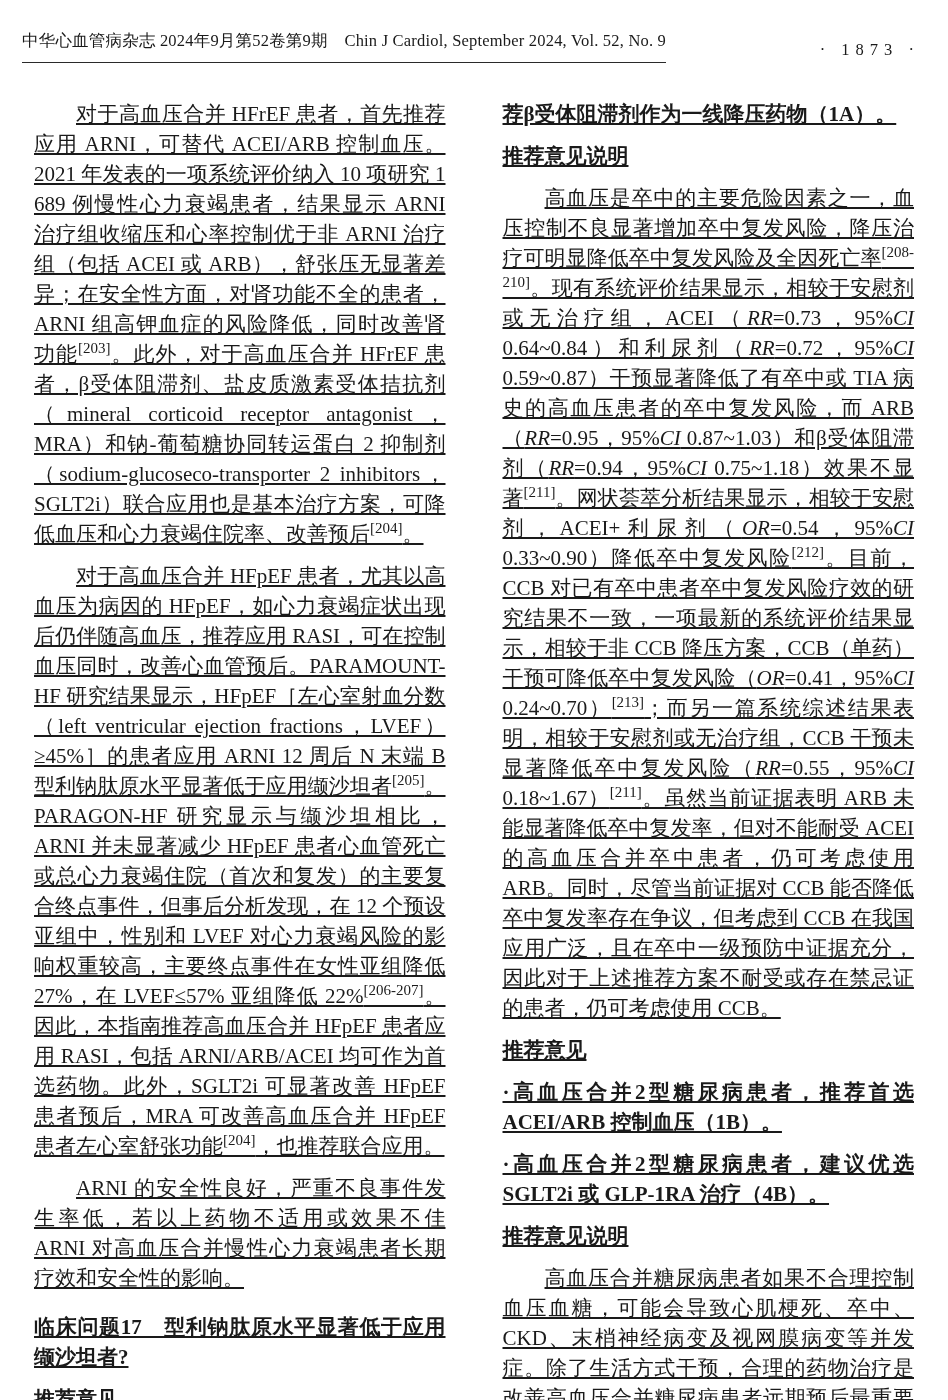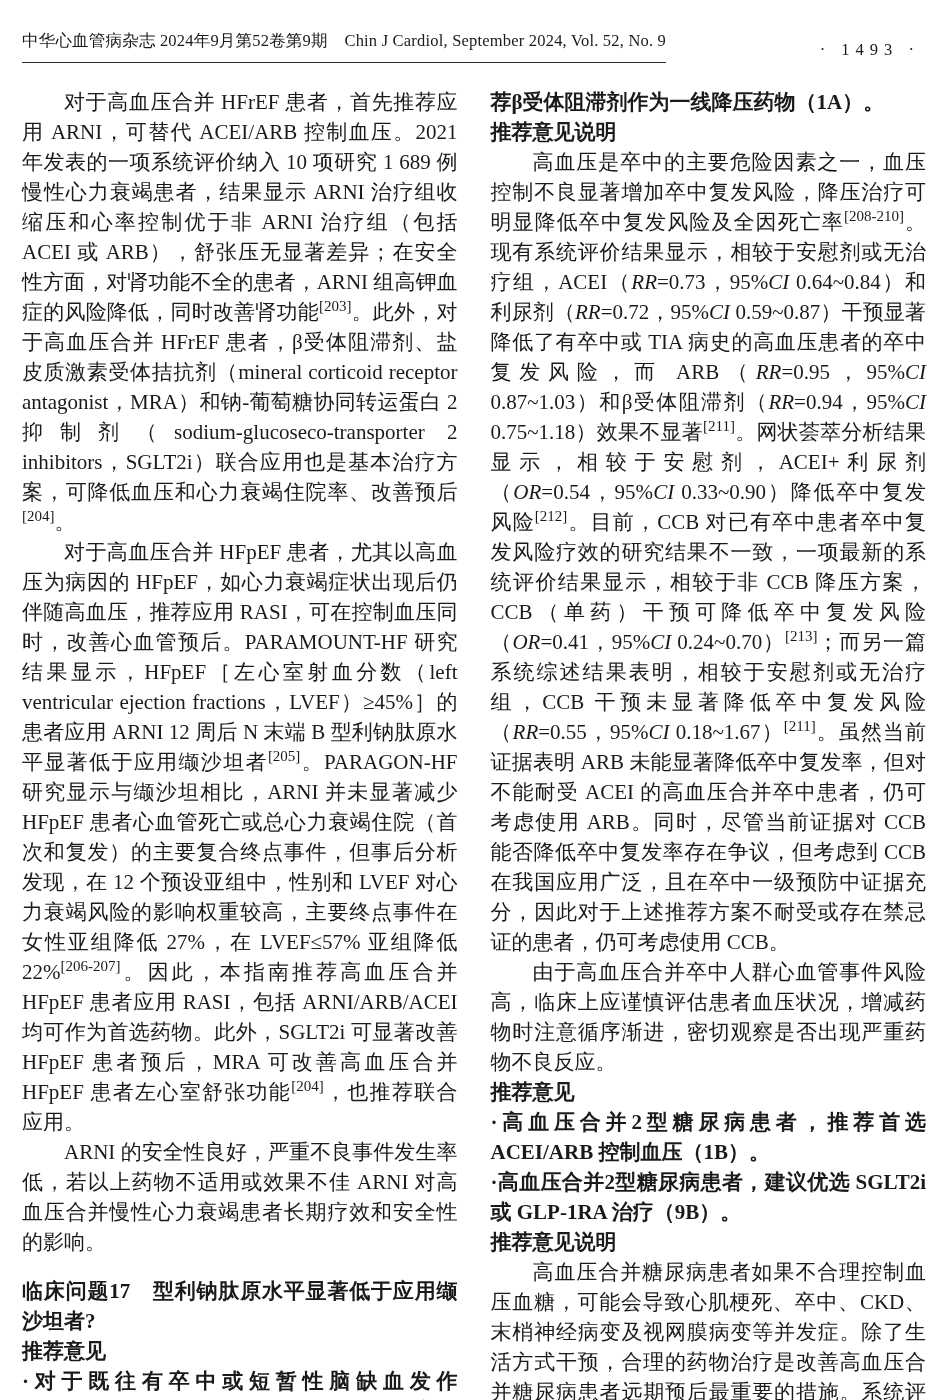--- a/index.html
+++ b/index.html
@@ -38,57 +38,56 @@
     height: 1340px;
     overflow: hidden;
   }
   .column {
     flex: 1 1 0;
     min-width: 0;
     font-size: 21px;
     line-height: 30px;
     text-align: justify;
   }
-  .column p { margin: 0; }
+  .column p { margin: 12px; text-decoration: underline; }
   .p-body { text-indent: 2em; }
   .p-heading {
     font-weight: 700;
     margin-top: 19px !important;
     text-indent: 0;
   }
   .p-bold { font-weight: 700; text-indent: 0; }
   sup.ref {
     font-size: 15px;
     line-height: 0;
     vertical-align: super;
     letter-spacing: 0;
   }
   i { font-style: italic; }
 </style>
 </head>
 <body>
 
 <header class="page-header">
   <span class="journal-info">中华心血管病杂志 2024年9月第52卷第9期　Chin J Cardiol, September 2024, Vol. 52, No. 9</span>
-  <span class="page-number">· 1493 ·</span>
+  <span class="page-number">· 1873 ·</span>
 </header>
 
 <main class="columns">
   <div class="column" id="col-left">
       <p class="p-body"><span>对于高血压合并 HFrEF 患者，首先推荐应用 ARNI，可替代 ACEI/ARB 控制血压。2021 年发表的一项系统评价纳入 10 项研究 1 689 例慢性心力衰竭患者，结果显示 ARNI 治疗组收缩压和心率控制优于非 ARNI 治疗组（包括 ACEI 或 ARB），舒张压无显著差异；在安全性方面，对肾功能不全的患者，ARNI 组高钾血症的风险降低，同时改善肾功能</span><sup class="ref">[203]</sup><span>。此外，对于高血压合并 HFrEF 患者，β受体阻滞剂、盐皮质激素受体拮抗剂（mineral corticoid receptor antagonist，MRA）和钠-葡萄糖协同转运蛋白 2 抑制剂（sodium-glucoseco-transporter 2 inhibitors，SGLT2i）联合应用也是基本治疗方案，可降低血压和心力衰竭住院率、改善预后</span><sup class="ref">[204]</sup><span>。</span></p>
       <p class="p-body"><span>对于高血压合并 HFpEF 患者，尤其以高血压为病因的 HFpEF，如心力衰竭症状出现后仍伴随高血压，推荐应用 RASI，可在控制血压同时，改善心血管预后。PARAMOUNT-HF 研究结果显示，HFpEF［左心室射血分数（left ventricular ejection fractions，LVEF）≥45%］的患者应用 ARNI 12 周后 N 末端 B 型利钠肽原水平显著低于应用缬沙坦者</span><sup class="ref">[205]</sup><span>。PARAGON-HF 研究显示与缬沙坦相比，ARNI 并未显著减少 HFpEF 患者心血管死亡或总心力衰竭住院（首次和复发）的主要复合终点事件，但事后分析发现，在 12 个预设亚组中，性别和 LVEF 对心力衰竭风险的影响权重较高，主要终点事件在女性亚组降低 27%，在 LVEF≤57% 亚组降低 22%</span><sup class="ref">[206-207]</sup><span>。因此，本指南推荐高血压合并 HFpEF 患者应用 RASI，包括 ARNI/ARB/ACEI 均可作为首选药物。此外，SGLT2i 可显著改善 HFpEF 患者预后，MRA 可改善高血压合并 HFpEF 患者左心室舒张功能</span><sup class="ref">[204]</sup><span>，也推荐联合应用。</span></p>
       <p class="p-body"><span>ARNI 的安全性良好，严重不良事件发生率低，若以上药物不适用或效果不佳 ARNI 对高血压合并慢性心力衰竭患者长期疗效和安全性的影响。</span></p>
       <p class="p-heading"><span>临床问题17　型利钠肽原水平显著低于应用缬沙坦者?</span></p>
       <p class="p-bold"><span>推荐意见</span></p>
       <p class="p-bold"><span>·对于既往有卒中或短暂性脑缺血发作（transient ischemic attack，TIA）病史的高血压患者，推荐 ACEI（1A）、利尿剂（1A）或 ACEI+利尿剂（1A）进行降压治疗。若以上药物不适用或效果不佳，可选用 CCB（2C）或 ARB（2C）。</span></p>
     </div>
   <div class="column" id="col-right">
       <p class="p-bold"><span>荐β受体阻滞剂作为一线降压药物（1A）。</span></p>
       <p class="p-bold"><span>推荐意见说明</span></p>
       <p class="p-body"><span>高血压是卒中的主要危险因素之一，血压控制不良显著增加卒中复发风险，降压治疗可明显降低卒中复发风险及全因死亡率</span><sup class="ref">[208-210]</sup><span>。现有系统评价结果显示，相较于安慰剂或无治疗组，ACEI（</span><i>RR</i><span>=0.73，95%</span><i>CI</i><span> 0.64~0.84）和利尿剂（</span><i>RR</i><span>=0.72，95%</span><i>CI</i><span> 0.59~0.87）干预显著降低了有卒中或 TIA 病史的高血压患者的卒中复发风险，而 ARB（</span><i>RR</i><span>=0.95，95%</span><i>CI</i><span> 0.87~1.03）和β受体阻滞剂（</span><i>RR</i><span>=0.94，95%</span><i>CI</i><span> 0.75~1.18）效果不显著</span><sup class="ref">[211]</sup><span>。网状荟萃分析结果显示，相较于安慰剂，ACEI+利尿剂（</span><i>OR</i><span>=0.54，95%</span><i>CI</i><span> 0.33~0.90）降低卒中复发风险</span><sup class="ref">[212]</sup><span>。目前，CCB 对已有卒中患者卒中复发风险疗效的研究结果不一致，一项最新的系统评价结果显示，相较于非 CCB 降压方案，CCB（单药）干预可降低卒中复发风险（</span><i>OR</i><span>=0.41，95%</span><i>CI</i><span> 0.24~0.70）</span><sup class="ref">[213]</sup><span>；而另一篇系统综述结果表明，相较于安慰剂或无治疗组，CCB 干预未显著降低卒中复发风险（</span><i>RR</i><span>=0.55，95%</span><i>CI</i><span> 0.18~1.67）</span><sup class="ref">[211]</sup><span>。虽然当前证据表明 ARB 未能显著降低卒中复发率，但对不能耐受 ACEI 的高血压合并卒中患者，仍可考虑使用 ARB。同时，尽管当前证据对 CCB 能否降低卒中复发率存在争议，但考虑到 CCB 在我国应用广泛，且在卒中一级预防中证据充分，因此对于上述推荐方案不耐受或存在禁忌证的患者，仍可考虑使用 CCB。</span></p>
-      <p class="p-body"><span>由于高血压合并卒中人群心血管事件风险高，临床上应谨慎评估患者血压状况，增减药物时注意循序渐进，密切观察是否出现严重药物不良反应。</span></p>
       <p class="p-bold"><span>推荐意见</span></p>
       <p class="p-bold"><span>·高血压合并2型糖尿病患者，推荐首选 ACEI/ARB 控制血压（1B）。</span></p>
-      <p class="p-bold"><span>·高血压合并2型糖尿病患者，建议优选 SGLT2i 或 GLP-1RA 治疗（9B）。</span></p>
+      <p class="p-bold"><span>·高血压合并2型糖尿病患者，建议优选 SGLT2i 或 GLP-1RA 治疗（4B）。</span></p>
       <p class="p-bold"><span>推荐意见说明</span></p>
       <p class="p-body"><span>高血压合并糖尿病患者如果不合理控制血压血糖，可能会导致心肌梗死、卒中、CKD、末梢神经病变及视网膜病变等并发症。除了生活方式干预，合理的药物治疗是改善高血压合并糖尿病患者远期预后最重要的措施。系统评价显示，对于高血压合并2型糖尿病患者，相较于 CCB，ACEI/ARB 降低</span></p>
     </div>
 </main>
 
 </body></html>

